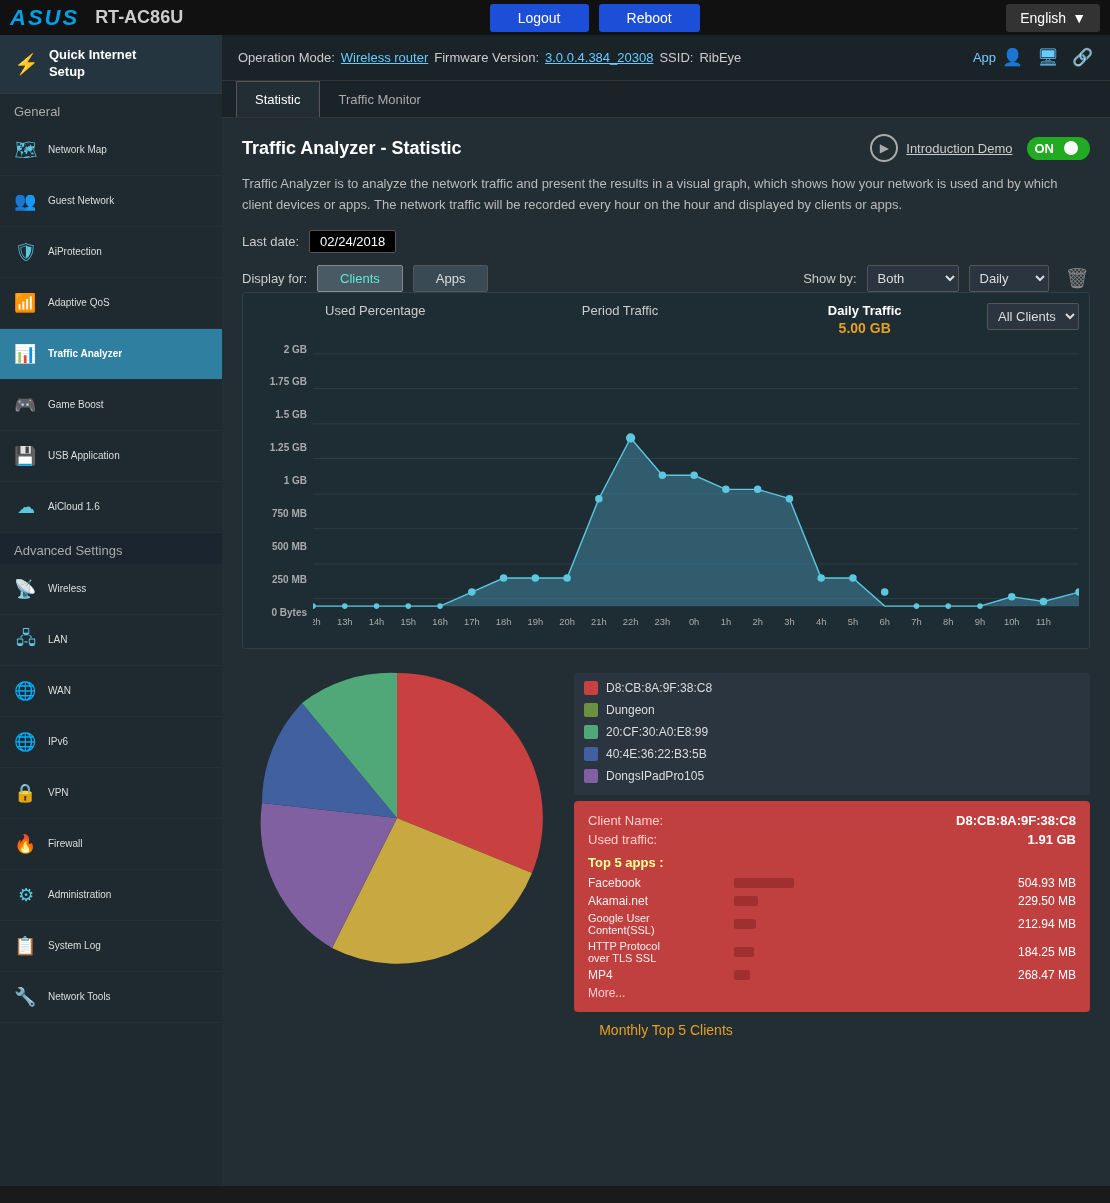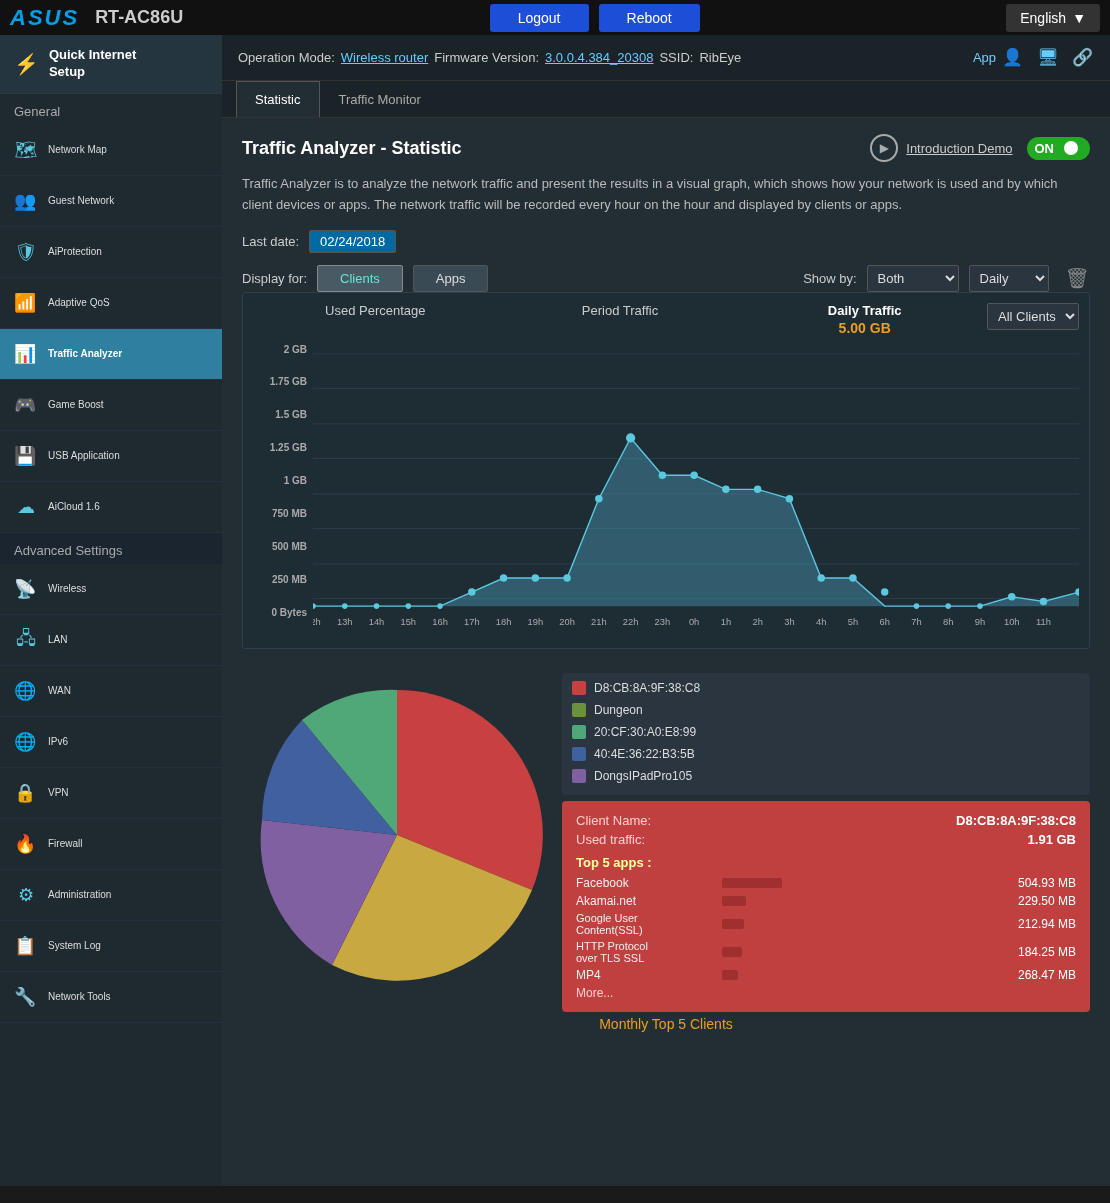--- a/index.html
+++ b/index.html
@@ -52,21 +52,21 @@
     .content-title { color: #fff; font-size: 18px; font-weight: bold; flex: 1; }
     .demo-btn { display: flex; align-items: center; gap: 8px; cursor: pointer; }
     .demo-play { width: 28px; height: 28px; border-radius: 50%; border: 2px solid #aaa; display: flex; align-items: center; justify-content: center; color: #aaa; font-size: 12px; }
     .demo-link { color: #ccc; font-size: 13px; text-decoration: underline; }
     .toggle-on { background: #2a2; color: #fff; padding: 4px 12px 4px 8px; border-radius: 12px; font-size: 13px; font-weight: bold; cursor: pointer; display: flex; align-items: center; gap: 4px; margin-left: 14px; }
     .toggle-circle { width: 14px; height: 14px; background: #fff; border-radius: 50%; display: inline-block; margin-left: 6px; }
 
     .desc-text { color: #bbb; font-size: 13px; line-height: 1.6; margin-bottom: 14px; }
     .last-date-row { display: flex; align-items: center; gap: 10px; margin-bottom: 12px; }
     .last-date-label { color: #ccc; font-size: 13px; }
-    .last-date-val { background: #0369a1; border: 1px solid #555; color: #fff; padding: 3px 10px; font-size: 13px; border-radius: 2px; }
+    .last-date-val { background: #000000; border: 1px solid #555; color: #fff; padding: 3px 10px; font-size: 13px; border-radius: 2px; }
 
     .display-row { display: flex; align-items: center; gap: 10px; }
     .display-label { color: #ccc; font-size: 13px; }
     .disp-btn { background: #3a4a54; color: #ddd; border: 1px solid #555; padding: 5px 22px; font-size: 13px; cursor: pointer; border-radius: 2px; }
     .disp-btn.active { background: #4a5a64; color: #5eead4; border-color: #888; }
     .spacer { flex: 1; }
     .show-label { color: #ccc; font-size: 13px; }
     .select-box { background: #2a3540; color: #ddd; border: 1px solid #555; padding: 4px 6px; font-size: 13px; border-radius: 2px; cursor: pointer; }
     .trash-icon { color: #888; font-size: 20px; cursor: pointer; margin-left: 6px; }
 
@@ -77,37 +77,37 @@
     .chart-col.daily { color: #fff; font-weight: bold; }
     .daily-val { color: #e8a020; font-size: 14px; font-weight: bold; margin-top: 2px; }
     .all-clients-sel { margin-left: auto; }
 
     .chart-wrapper { display: flex; }
     .chart-y-axis { width: 60px; display: flex; flex-direction: column; justify-content: space-between; padding-bottom: 30px; align-items: flex-end; padding-right: 6px; }
     .y-label { color: #aaa; font-size: 10px; font-weight: bold; }
     .chart-svg-container { flex: 1; position: relative; }
 
     
-    .bottom-section { display: flex; gap: 0; align-items: center; }
+    .bottom-section { display: flex; gap: 12px; align-items: flex-start; }
     .pie-container { width: 320px; flex-shrink: 0; }
     .legend-item { display: flex; align-items: center; gap: 8px; margin-bottom: 4px; cursor: pointer; }
     .legend-color { width: 14px; height: 14px; border-radius: 2px; flex-shrink: 0; }
     .legend-text { color: #ddd; font-size: 12px; }
     .tooltip-box { background: #c04040; border-radius: 4px; padding: 12px 14px; color: #fff; font-size: 13px; }
     .tooltip-row { display: flex; justify-content: space-between; margin-bottom: 4px; }
     .tooltip-label { color: #fcc; }
     .tooltip-val { color: #fff; font-weight: bold; }
     .tooltip-top5 { color: #ff9; font-weight: bold; margin: 8px 0 6px; }
     .app-row { display: flex; align-items: center; gap: 6px; margin-bottom: 4px; }
     .app-name { color: #eee; font-size: 12px; min-width: 140px; }
     .app-bar { background: #a03030; height: 10px; border-radius: 2px; }
     .app-size { color: #fff; font-size: 12px; margin-left: auto; }
     .more-link { color: #fcc; font-size: 12px; cursor: pointer; margin-top: 4px; }
 
-    .monthly-label { text-align: center; color: #e8a020; font-size: 14px; margin-top: 4px; }
+    .monthly-label { text-align: center; color: #e8a020; font-size: 14px; margin-top: 10px; }
   </style>
 </head>
 <body>
 
 <div class="header">
   <span class="logo">ASUS</span>
   <span class="model">RT-AC86U</span>
   <div class="header-spacer"></div>
   <button class="header-btn">Logout</button>
   <button class="header-btn">Reboot</button>

